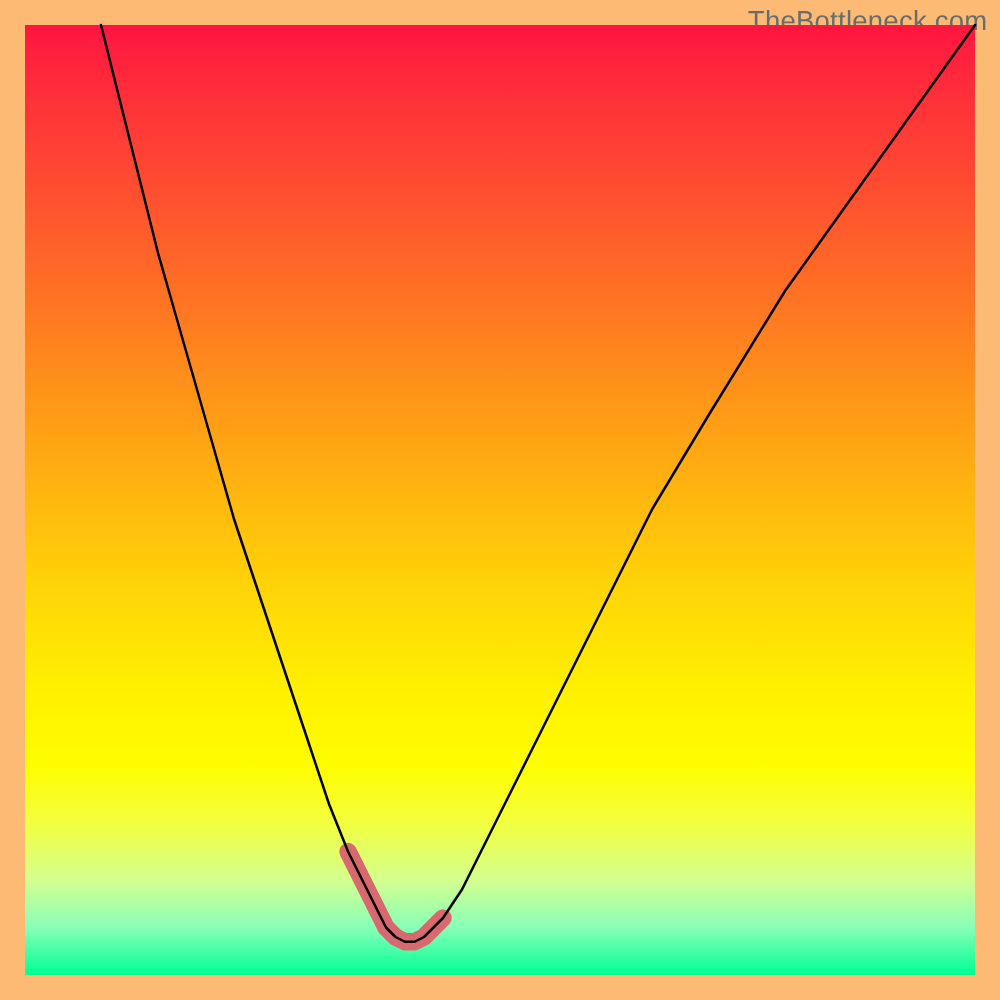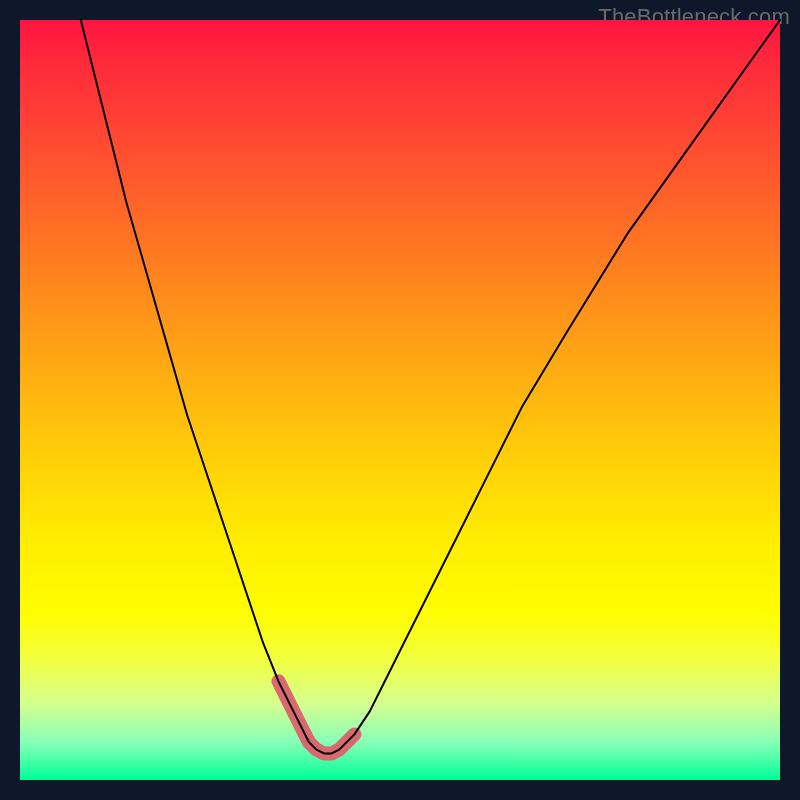--- a/index.html
+++ b/index.html
@@ -1,21 +1,21 @@
 <!DOCTYPE html>
 <html><head>
 <meta charset="utf-8">
 <style>
   * { margin: 0; padding: 0; box-sizing: border-box; }
   html, body { width: 800px; height: 800px; overflow: hidden; background: #000; }
   .stage {
     position: relative;
     width: 800px;
     height: 800px;
-    background: #0f172a;
+    background: #fdba74;
   }
   .plot-area {
     position: absolute;
     left: 20px;
     top: 20px;
     width: 760px;
     height: 760px;
     background: linear-gradient(to bottom,
       #ff153f 0%,
       #ff2b3b 6%,

